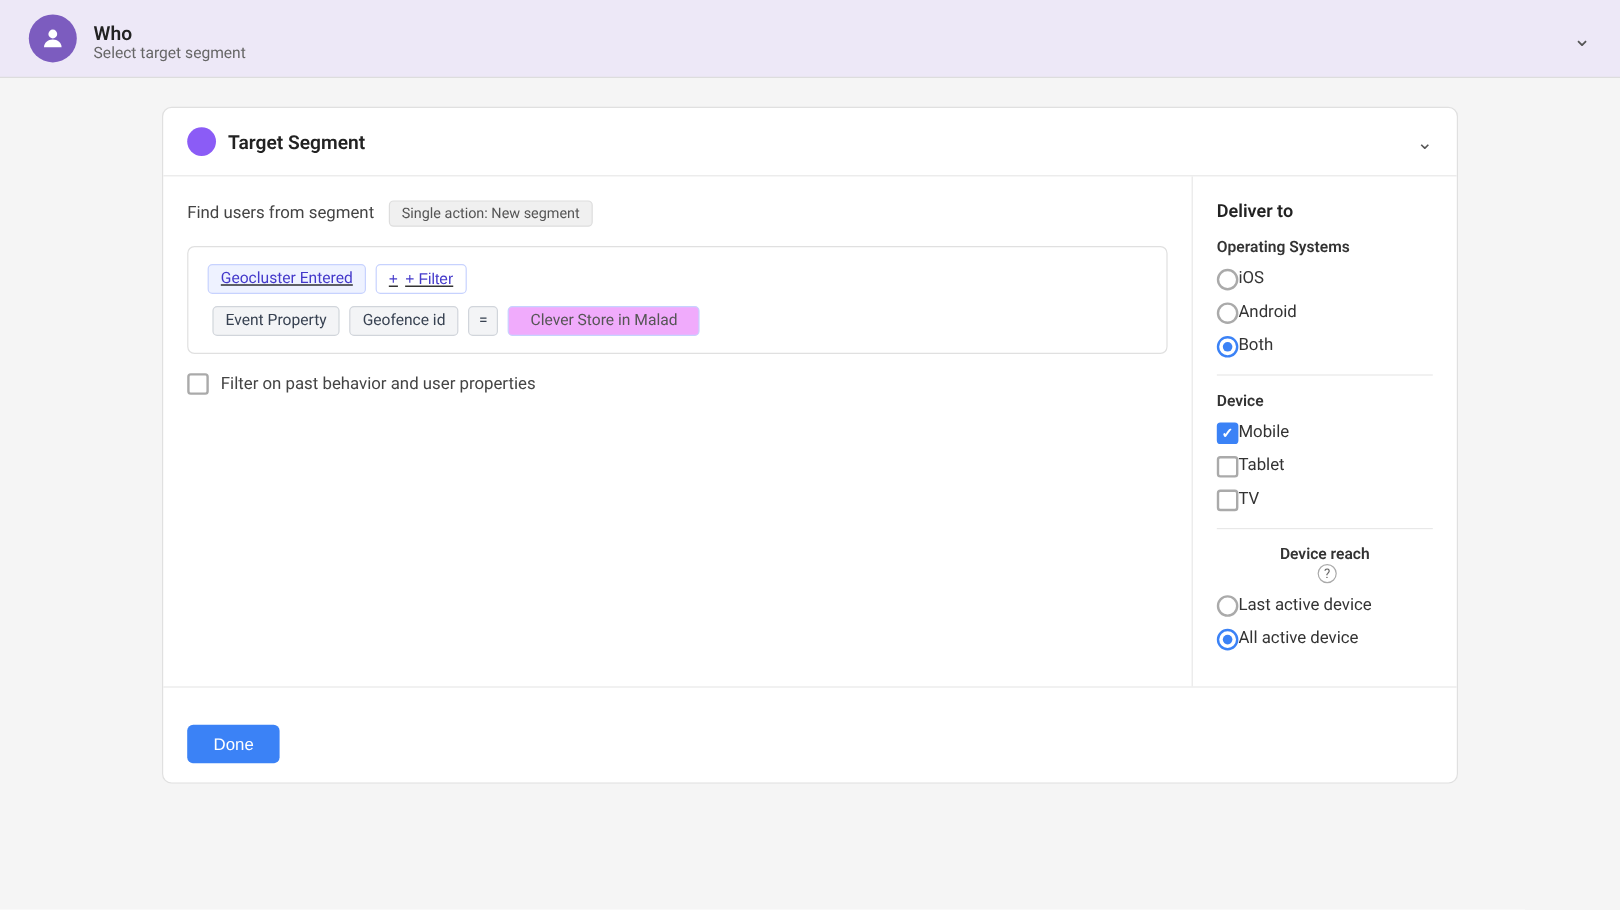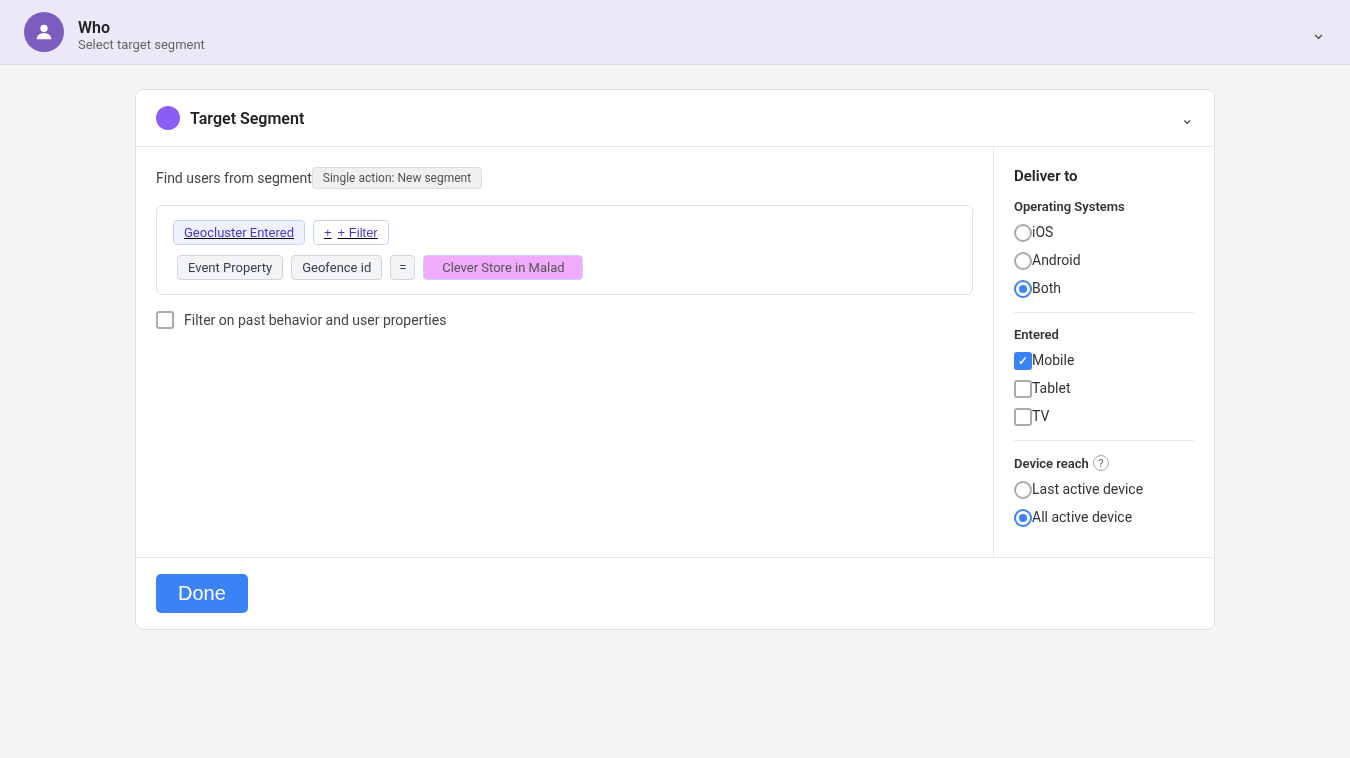--- a/index.html
+++ b/index.html
@@ -101,21 +101,21 @@
     
     .left-panel {
       flex: 1;
       padding: 20px;
       border-right: 1px solid #e8e8e8;
     }
 
     .find-users-row {
       display: flex;
       align-items: center;
-      gap: 0;
+      gap: 12px;
       margin-bottom: 16px;
     }
     .find-users-label {
       font-size: 14px;
       color: #444;
     }
     .segment-badge {
       background: #f0f0f0;
       border: 1px solid #ddd;
       border-radius: 4px;
@@ -318,23 +318,24 @@
     .card-footer {
       padding: 16px 20px;
       border-top: 1px solid #e8e8e8;
     }
     .done-btn {
       background: #3b82f6;
       color: white;
       border: none;
       border-radius: 5px;
       padding: 8px 22px;
-      font-size: 20px;
+      font-size: 14px;
       font-weight: 500;
       cursor: pointer;
+      margin-top: 15px;
     }
 
     .help-icon {
       display: inline-flex;
       align-items: center;
       justify-content: center;
       width: 16px;
       height: 16px;
       border: 1px solid #aaa;
       border-radius: 50%;
@@ -423,38 +424,38 @@
           <div class="radio-btn"></div>
           <span class="option-label">Android</span>
         </div>
         <div class="option-row">
           <div class="radio-btn selected"></div>
           <span class="option-label">Both</span>
         </div>
 
         <hr class="divider">
 
-        <div class="section-title">Entered</div>
+        <div class="section-title">Device</div>
 
         <div class="option-row">
           <div class="check-btn checked"></div>
           <span class="option-label">Mobile</span>
         </div>
         <div class="option-row">
           <div class="check-btn"></div>
           <span class="option-label">Tablet</span>
         </div>
         <div class="option-row">
           <div class="check-btn"></div>
           <span class="option-label">TV</span>
         </div>
 
         <hr class="divider">
 
-        <div style="display:flex;align-items:center;margin-bottom:10px;">
+        <div style="display:flex;align-items:center;margin-bottom:10px;flex-direction:column;">
           <span class="section-title" style="margin-bottom:0;">Device reach</span>
           <span class="help-icon">?</span>
         </div>
 
         <div class="option-row">
           <div class="radio-btn"></div>
           <span class="option-label">Last active device</span>
         </div>
         <div class="option-row">
           <div class="radio-btn selected"></div>

